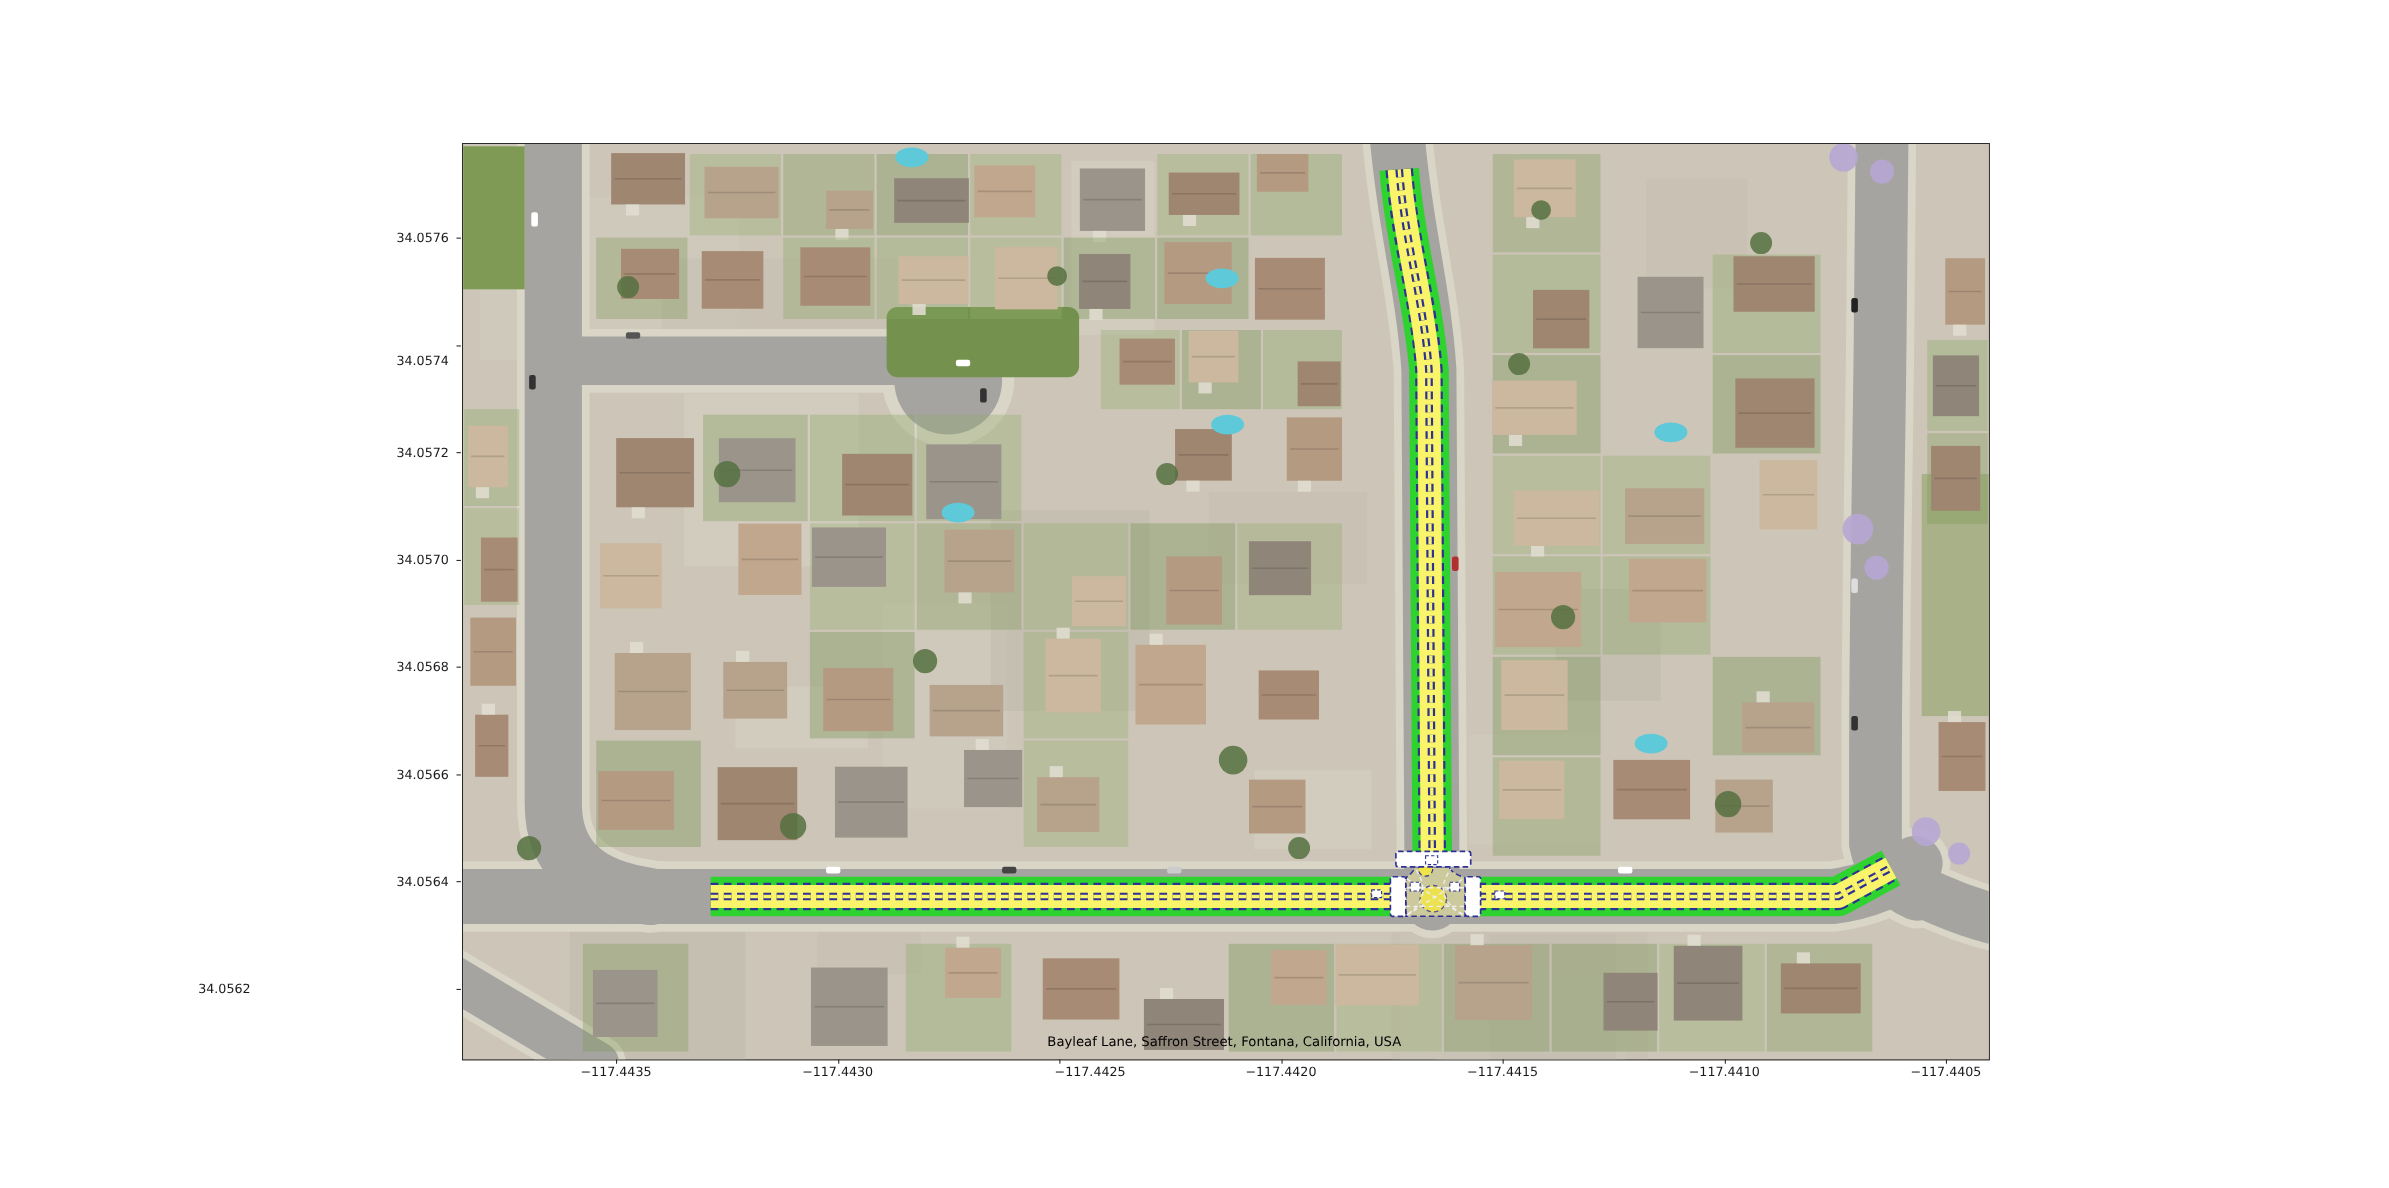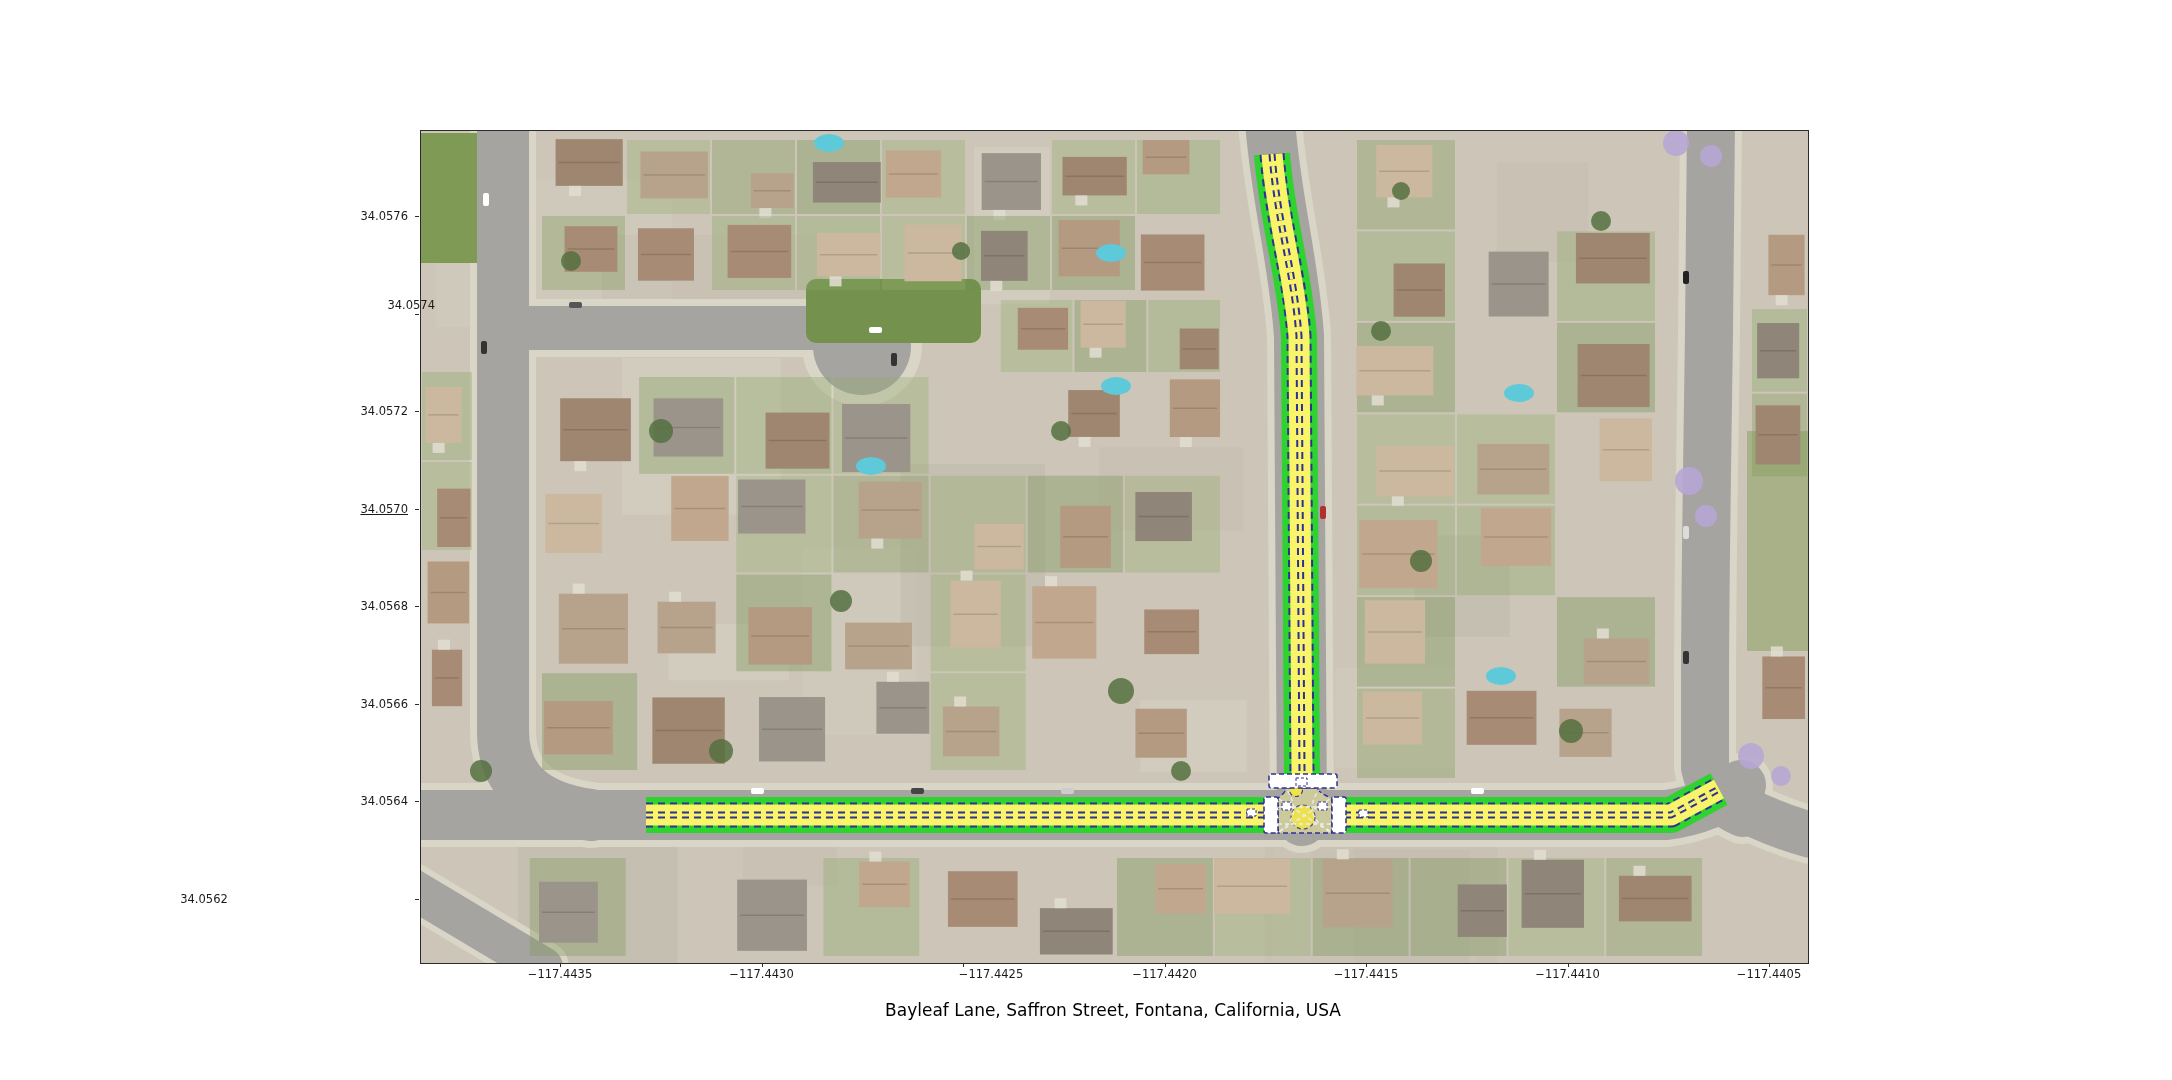--- a/index.html
+++ b/index.html
@@ -5,22 +5,22 @@
   html,body{margin:0;padding:0;background:#ffffff;}
   .stage{position:relative;width:2172px;height:1080px;background:#fff;overflow:hidden;
          font-family:"DejaVu Sans",sans-serif;color:#1a1a1a;}
   .plot{position:absolute;left:420px;top:130px;width:1387px;height:832px;
         border:1px solid #2b2b2b;box-sizing:content-box;background:#cdc6b8;}
   .plot svg{display:block;width:100%;height:100%;}
   .ytick{position:absolute;left:0;width:408px;text-align:right;font-size:11.5px;line-height:12px;}
   .xtick{position:absolute;top:968px;transform:translateX(-50%);font-size:11.5px;line-height:12px;white-space:nowrap;text-align:center;}
   .tmx{position:absolute;top:963px;width:1px;height:4px;background:#2b2b2b;}
   .tmy{position:absolute;left:415px;width:4px;height:1px;background:#2b2b2b;}
-  .title{position:absolute;top:1000px;left:1113px;transform:translateX(-50%);
-         font-size:17px;color:#000;white-space:nowrap;}
+  .title{position:absolute;top:940px;left:1113px;transform:translateX(-50%);
+         font-size:12px;color:#000;white-space:nowrap;}
   
   .cw{fill:var(--cw);stroke:var(--navy);stroke-width:1.5;stroke-dasharray:5 3;}
   .mk{fill:var(--cw);stroke:var(--navy);stroke-width:1;stroke-dasharray:3 2;}
   .ifill{fill:var(--ifill);stroke:var(--navy);stroke-width:1.4;stroke-dasharray:5 3;}
   .guide{fill:none;stroke:#ededed;stroke-width:1.3;stroke-dasharray:4 3;}
   .node{fill:var(--node);stroke:var(--navy);stroke-width:1.2;stroke-dasharray:4 3;}
   .sw{fill:none;stroke:#d9d5c7;stroke-linecap:round;stroke-linejoin:round;}
   .rd{fill:none;stroke:#a5a4a0;stroke-linecap:round;stroke-linejoin:round;}
 </style>
 </head>
@@ -401,23 +401,23 @@
         <rect class="mk" x="897" y="671" width="9" height="8"></rect>
         <rect class="mk" x="875" y="647" width="11" height="8"></rect>
         <rect class="mk" x="826" y="678" width="9" height="7"></rect>
         <rect class="mk" x="938" y="679" width="9" height="7"></rect>
       </g>
     </svg>
   </div>
 
   <div id="yticks">
       <div class="ytick" style="top: 210px;">34.0576</div>
-      <div class="ytick" style="top: 299px; padding-left: 27px;">34.0574</div>
+      <div class="ytick" style="top: 322px;">34.0574</div>
       <div class="ytick" style="top: 405.14px;">34.0572</div>
-      <div class="ytick" style="top: 502.71px; text-decoration: underline;">34.0570</div>
+      <div class="ytick" style="top: 502.71px;">34.0570</div>
       <div class="ytick" style="top: 600.28px;">34.0568</div>
       <div class="ytick" style="top: 697.85px;">34.0566</div>
       <div class="ytick" style="top: 795.42px;">34.0564</div>
       <div class="ytick" style="top: 892.99px; text-align: center;">34.0562</div>
     </div>
   <div id="xticks">
       <div class="xtick" style="left: 560px;">−117.4435</div>
       <div class="xtick" style="left: 761.5px;">−117.4430</div>
       <div class="xtick" style="left: 963px; margin-left: 28px;">−117.4425</div>
       <div class="xtick" style="left: 1164.5px;">−117.4420</div>

